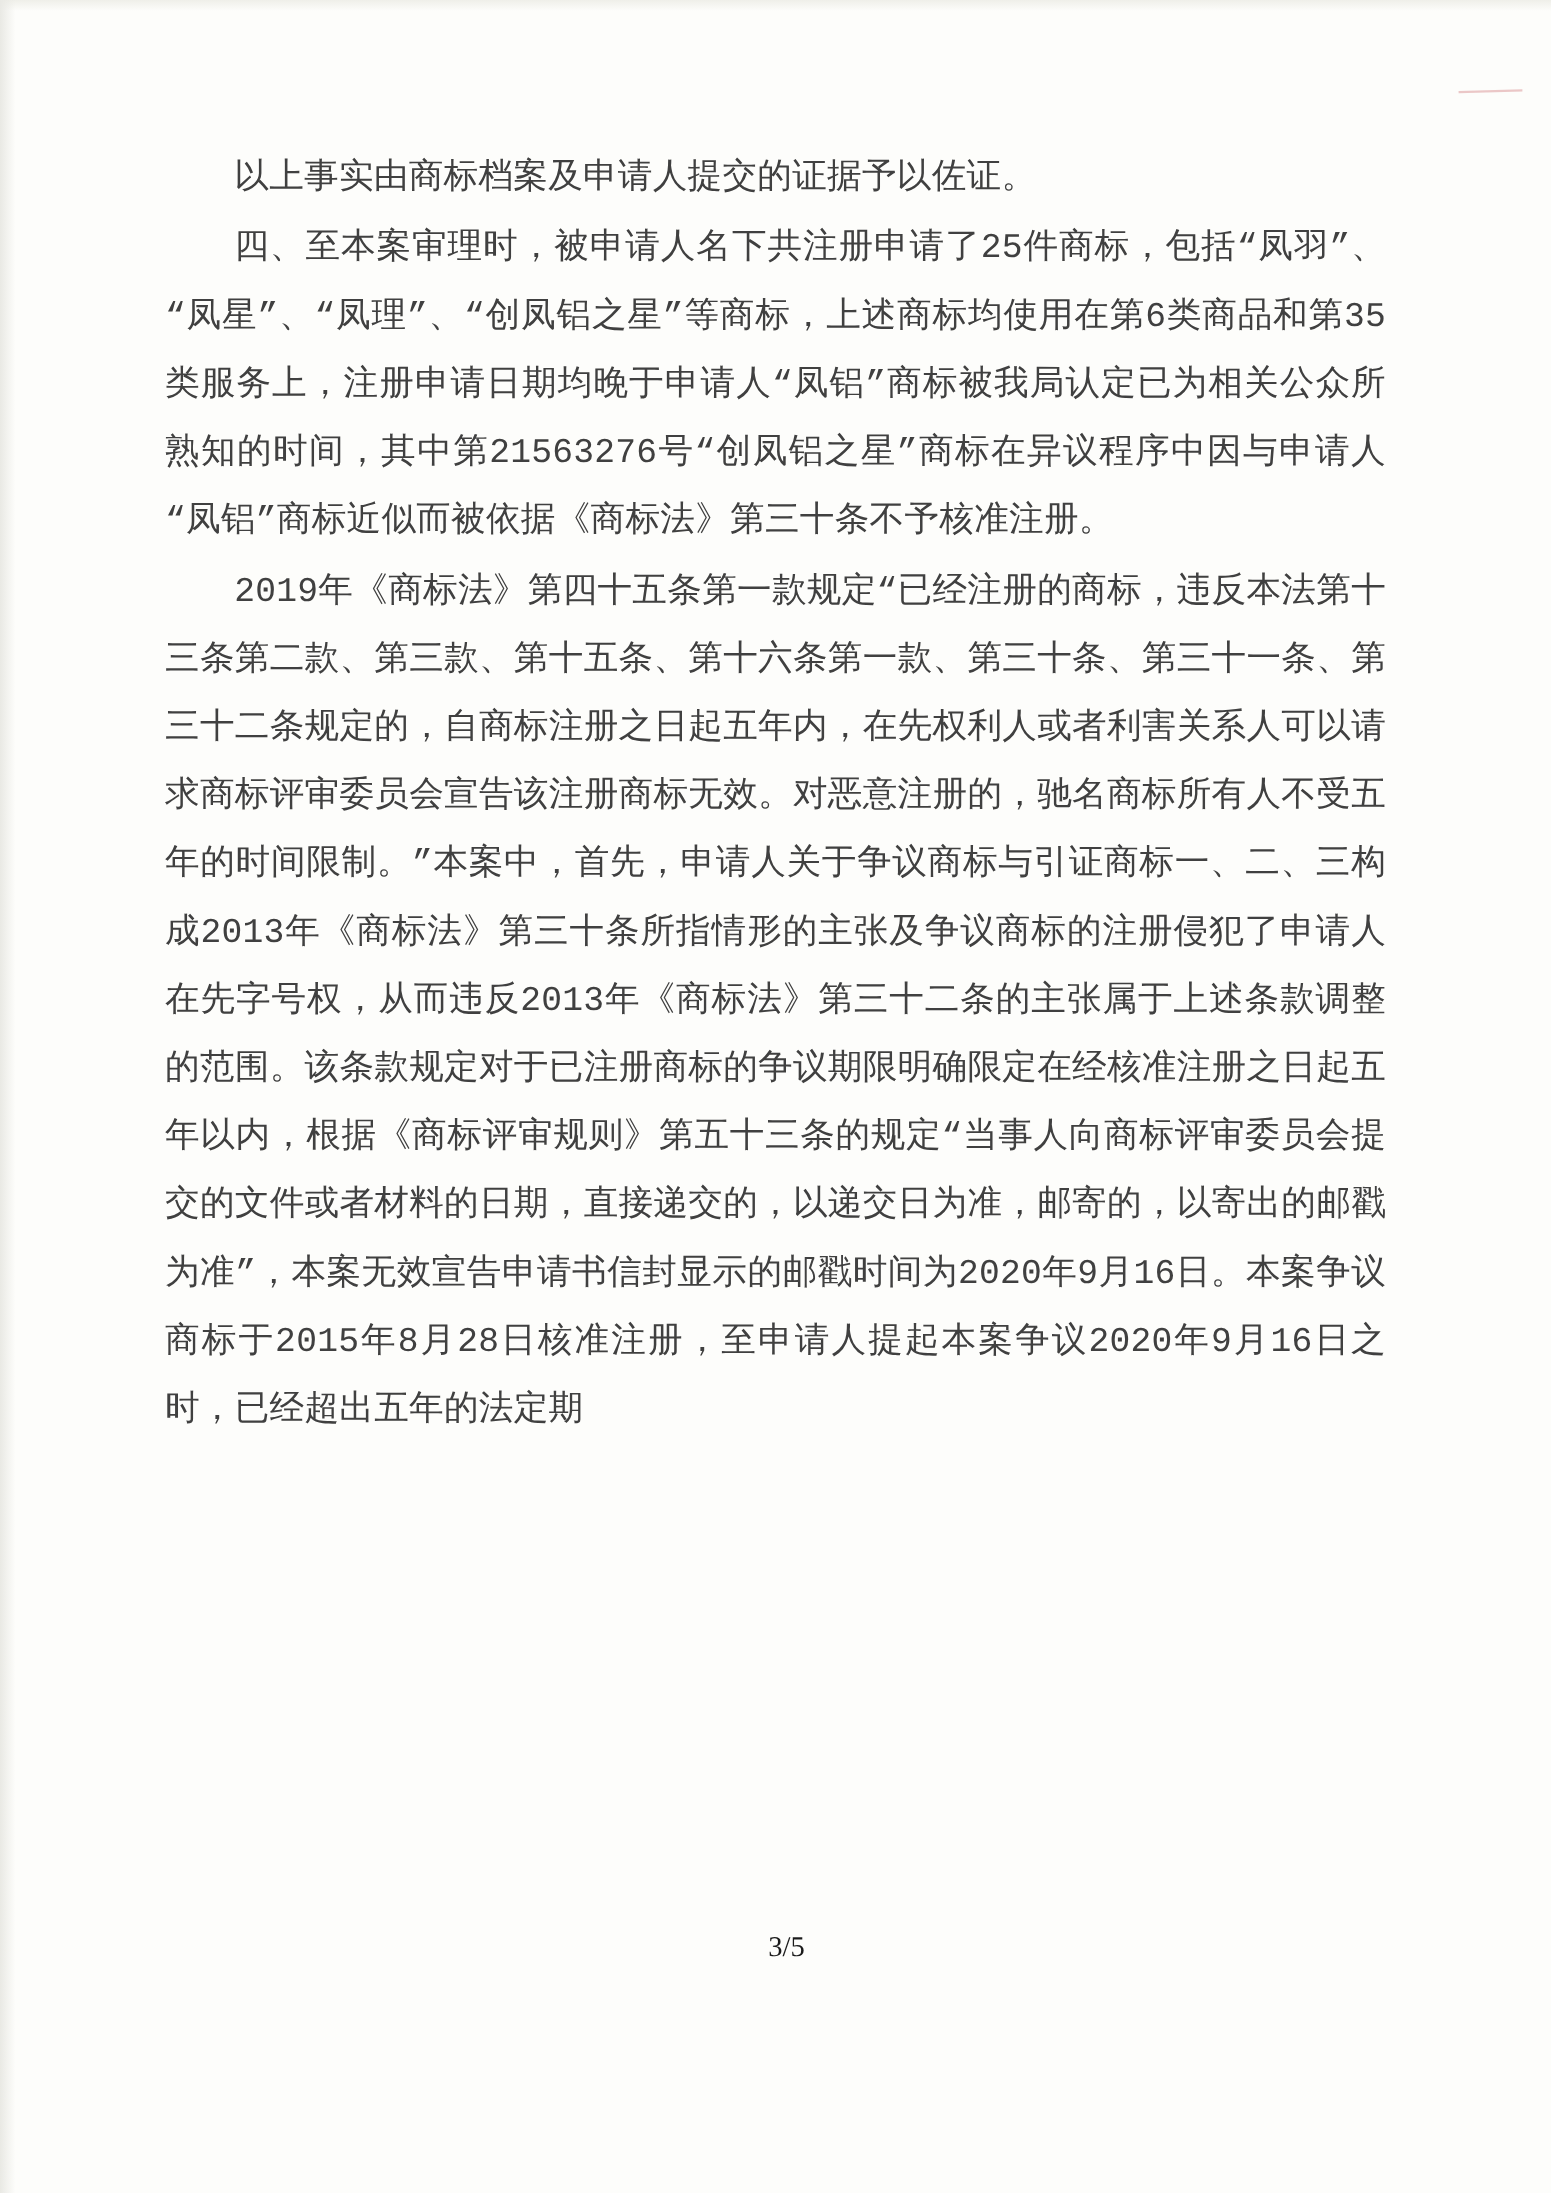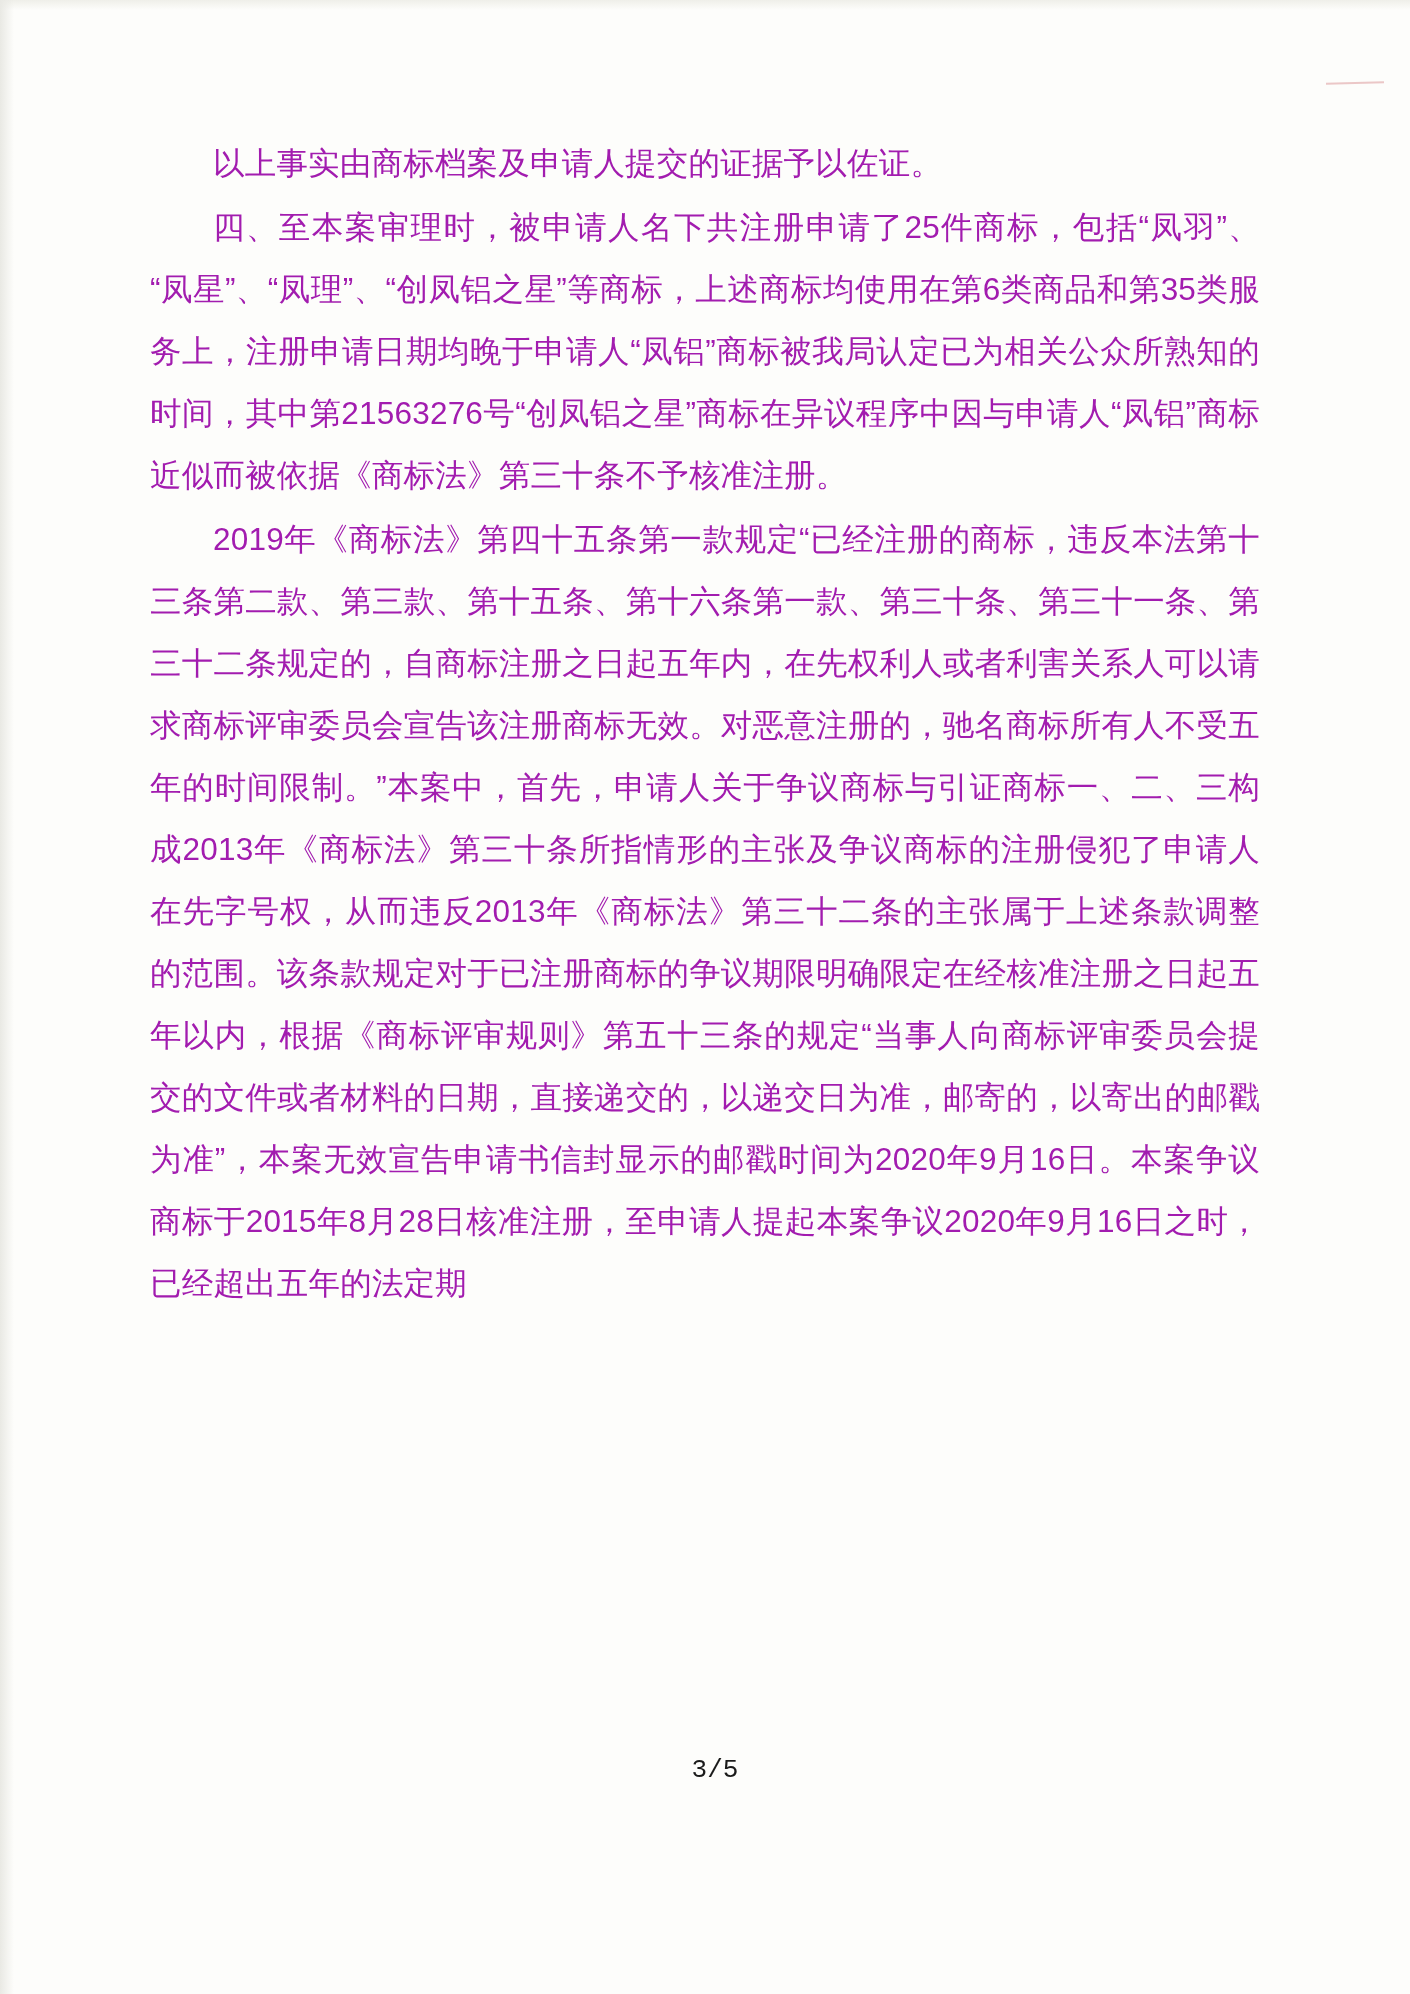--- a/index.html
+++ b/index.html
@@ -52,32 +52,32 @@
     width: 1110px;
   }
   p.para {
     margin: 0 0 2px 0;
     font-size: 31.5px;
     line-height: 62px;
     text-align: justify;
     text-justify: inter-ideograph;
     text-indent: 2em;
     letter-spacing: 0.2px;
-    color: #a21caf;
-    font-family: Liberation Sans, sans-serif;
+    color: #404040;
+    font-family: Liberation Mono, monospace;
   }
   .footer {
     position: absolute;
     left: 0;
     right: 0;
     top: 1755px;
     text-align: center;
     font-size: 26px;
     color: #1a1a1a;
-    font-family: Liberation Mono, monospace;
+    font-family: Liberation Serif, serif;
     padding-left: 20px;
   }
 </style>
 </head>
 <body>
 
 <div class="page">
   <div class="edge-top"></div>
   <div class="edge-left"></div>
   <div class="corner-mark"></div>

